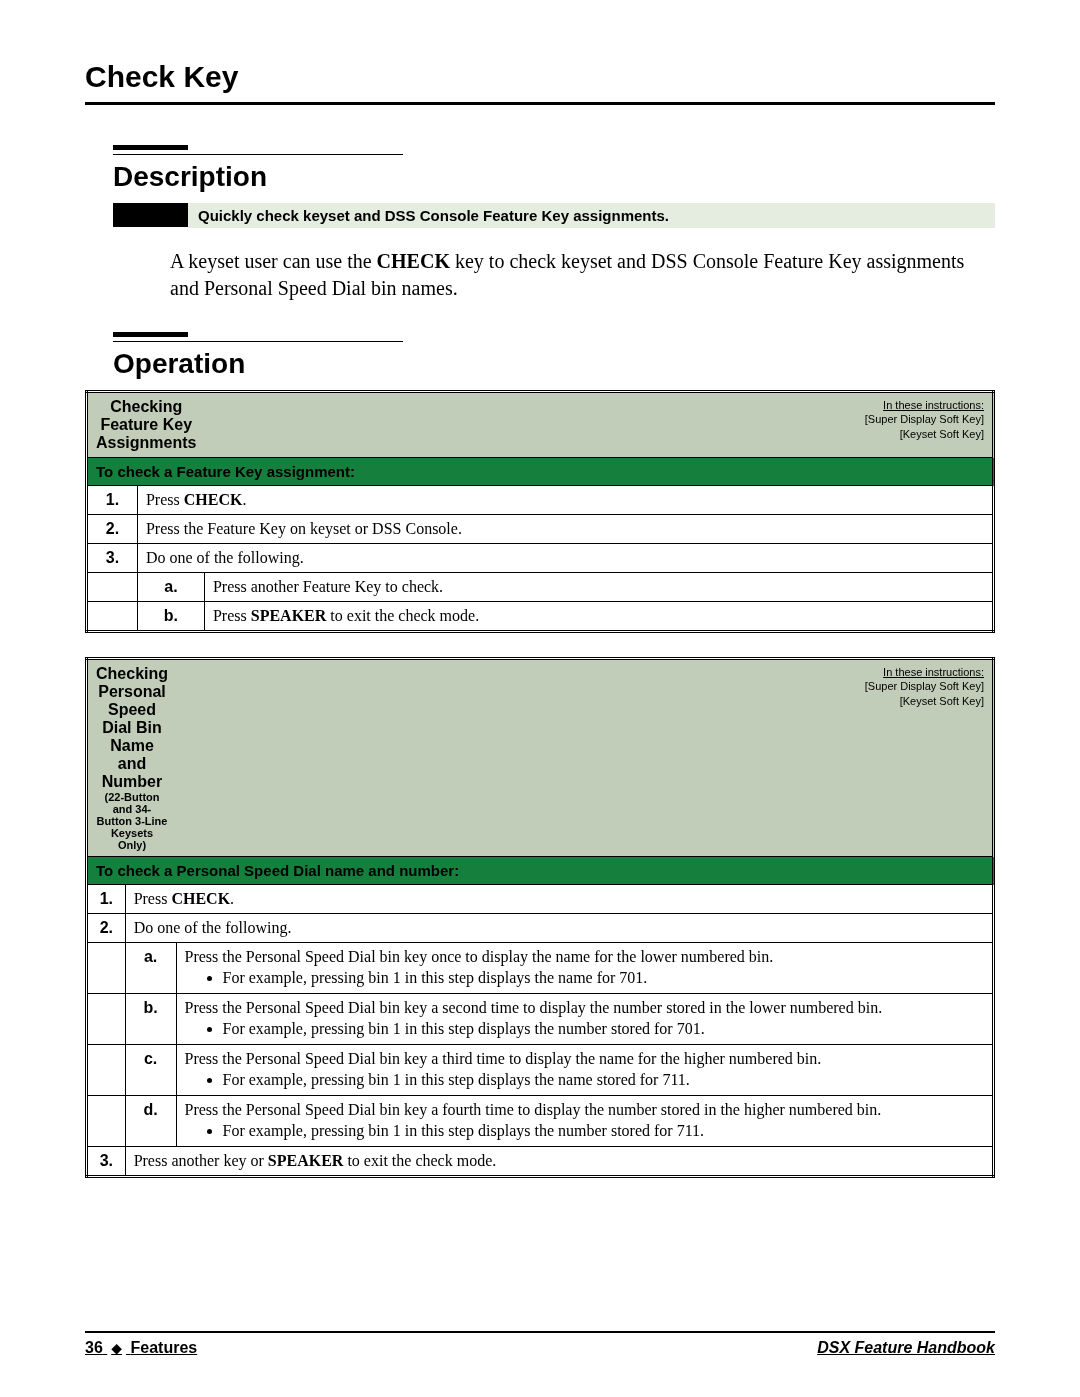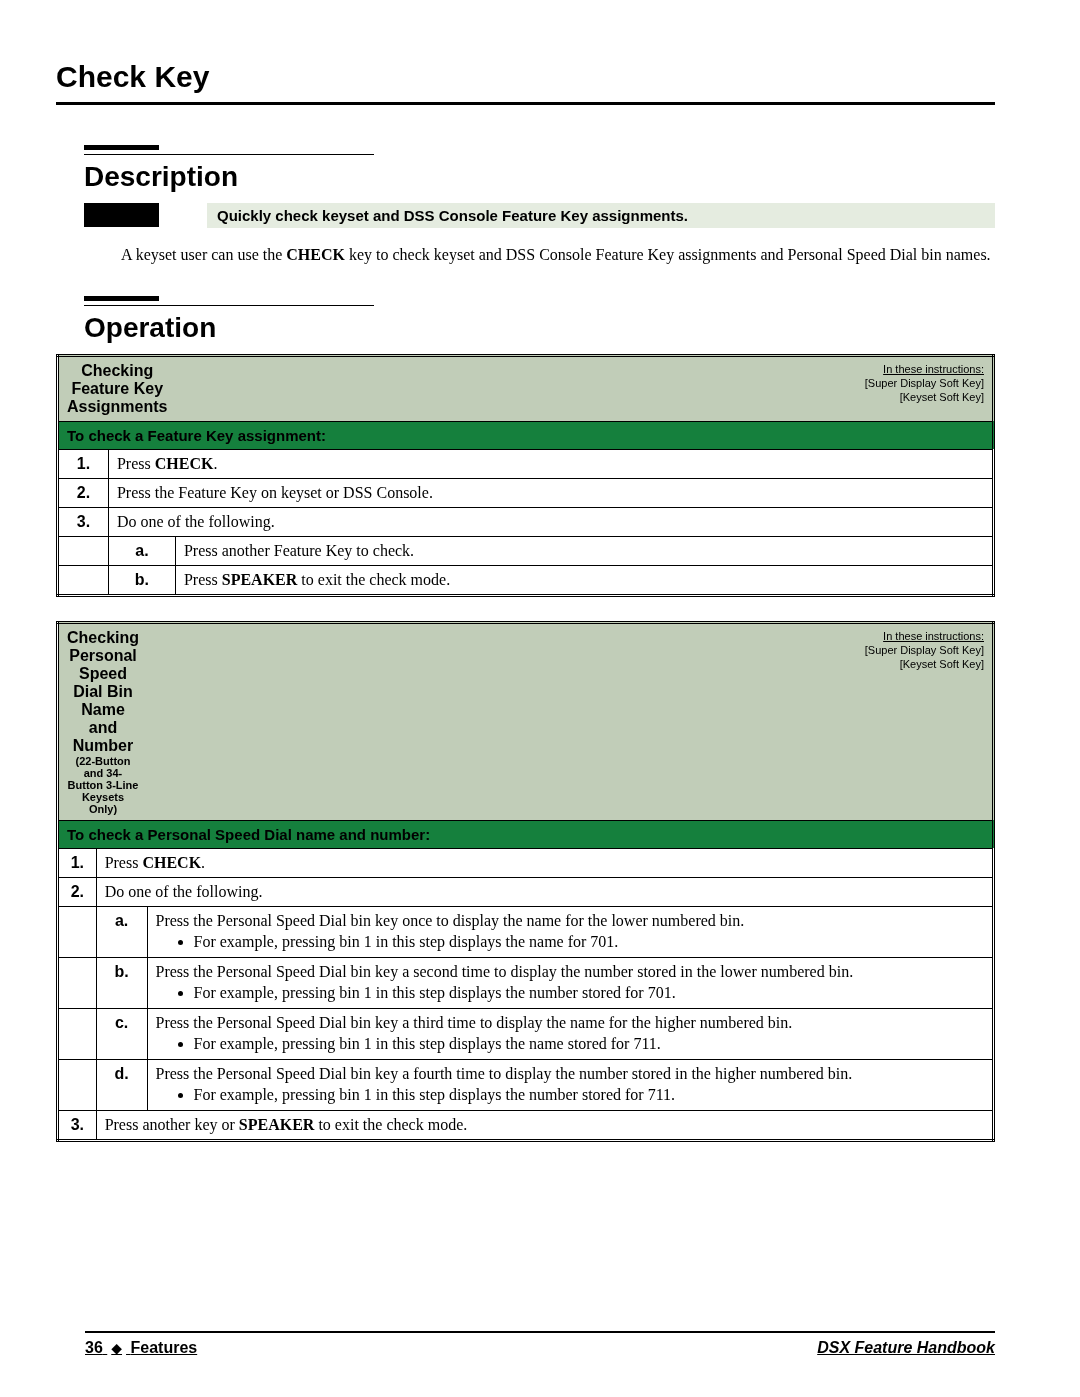--- a/index.html
+++ b/index.html
@@ -6,21 +6,21 @@
   body {
     margin: 0;
     padding: 0;
     font-family: "Times New Roman", Times, serif;
     background: #fff;
     width: 1080px;
     height: 1397px;
     position: relative;
   }
   .page {
-    padding: 60px 85px 40px 56px;
+    padding: 60px 85px 40px 85px;
   }
   .page-title {
     font-family: Arial, Helvetica, sans-serif;
     font-size: 30px;
     font-weight: bold;
     color: #000;
     margin: 0 0 8px 0;
   }
   .title-rule {
     border: none;
@@ -45,40 +45,39 @@
   }
   .sect-title {
     font-family: Arial, Helvetica, sans-serif;
     font-size: 28px;
     font-weight: bold;
     margin: 0;
   }
   .callout-wrap {
     display: flex;
     margin: 6px 0 10px 28px;
-    gap: 48px;
   }
   .black-box {
     width: 75px;
     height: 24px;
     background: #000;
     flex: 0 0 75px;
   }
   .callout-text {
     flex: 1;
     background: #e5ece0;
     padding: 4px 10px;
     font-family: Arial, Helvetica, sans-serif;
     font-size: 15px;
     font-weight: bold;
   }
   .body-text {
-    margin-left: 65px;
+    margin-left: 85px;
     font-family: "Times New Roman", serif;
-    font-size: 16px;
+    font-size: 20px;
     line-height: 1.35;
     margin-bottom: 30px;
   }
   .body-text b { font-weight: bold; }
   .op-table {
     width: 100%;
     border-collapse: collapse;
     border: 3px double #000;
     margin-bottom: 24px;
   }

